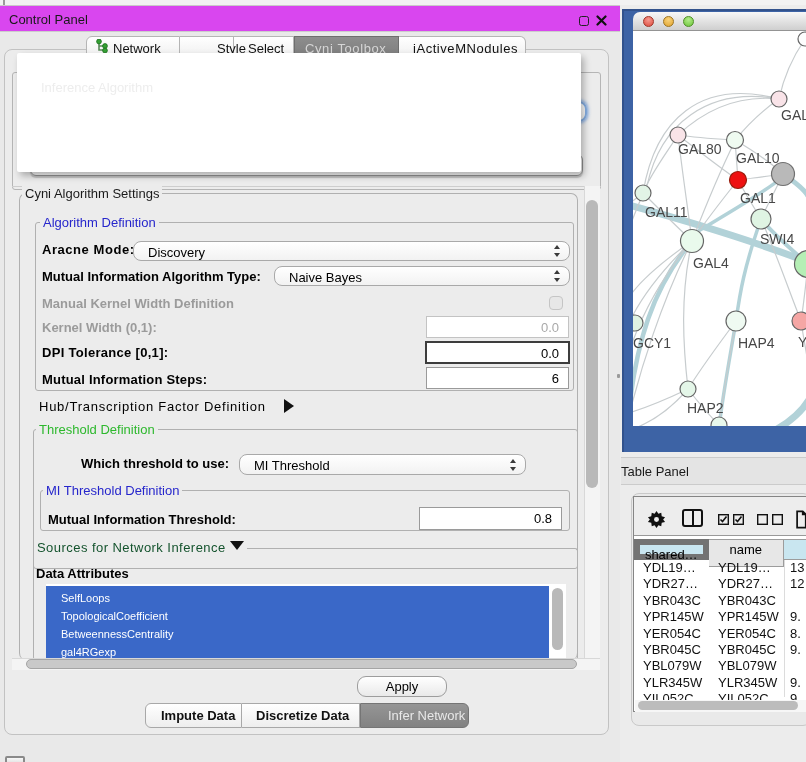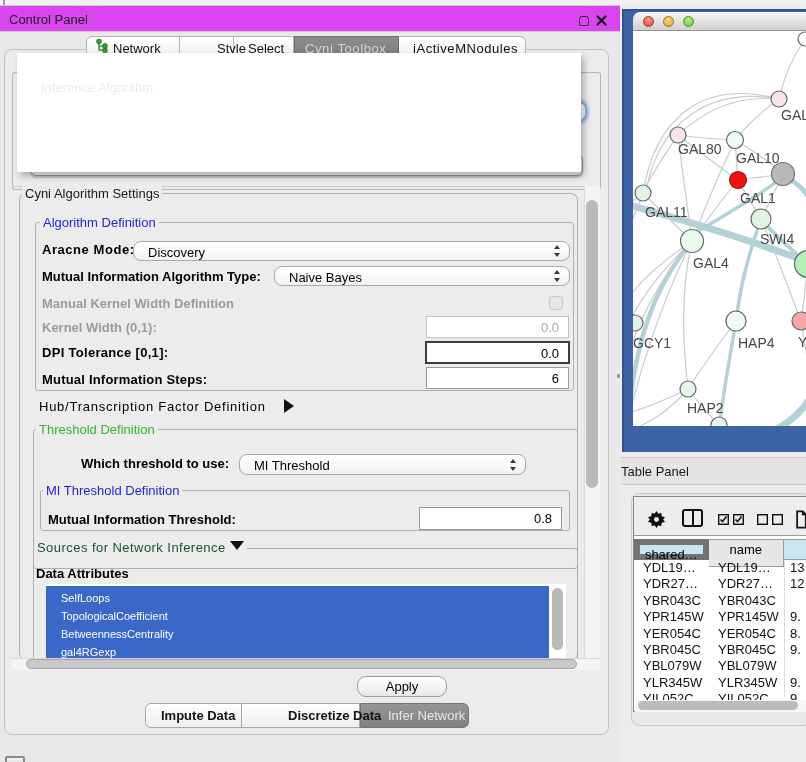--- a/index.html
+++ b/index.html
@@ -115,21 +115,21 @@
 <div class="abs" style="left:12px;top:658px;width:588px;height:12px;background:#f4f4f4;border-top:1px solid #d8d8d8;"></div>
 <div class="abs" style="left:26px;top:659px;width:551px;height:10px;background:#c9c9c9;border:1px solid #a5a5a5;border-radius:5px;"></div>
 
 <div class="abs" style="left:357px;top:676px;width:90px;height:21px;background:linear-gradient(#ffffff,#e9e9e9);border:1px solid #9d9d9d;border-radius:9px;text-align:center;line-height:19px;">Apply</div>
 
 <div class="abs" style="left:145px;top:703px;width:324px;height:25px;">
   <div class="abs" style="left:0;top:0;width:97px;height:25px;background:linear-gradient(#ffffff,#eeeeee);border:1px solid #a8a8a8;border-radius:6px 0 0 6px;"></div>
   <div class="abs" style="left:97px;top:0;width:118px;height:25px;background:linear-gradient(#ffffff,#eeeeee);border:1px solid #a8a8a8;border-left:none;"></div>
   <div class="abs" style="left:215px;top:0;width:109px;height:25px;background:linear-gradient(#959595,#828282);border:1px solid #757575;border-radius:0 6px 6px 0;"></div>
   <div class="abs bold" style="left:16px;top:5px;color:#111;">Impute Data</div>
-  <div class="abs bold" style="left:111px;top:5px;color:#111;margin-left:32px;">Discretize Data</div>
+  <div class="abs bold" style="left:111px;top:5px;color:#111;">Discretize Data</div>
   <div class="abs" style="left:243px;top:5px;color:#e8e8e8;">Infer Network</div>
 </div>
 
 <div class="abs" style="left:17px;top:53px;width:564px;height:119px;background:#fff;border-radius:2px;box-shadow:3px 4px 7px rgba(0,0,0,0.28);">
   <div class="abs" style="left:24px;top:27px;color:#ededed;">Inference Algorithm</div>
 </div>
 
 <div class="abs" style="left:622px;top:9px;width:184px;height:443px;background:#3d63a5;border-left:2px solid #32528c;border-top:2px solid #32528c;"></div>
 
 <div class="abs" style="left:633px;top:12px;width:173px;height:19px;background:linear-gradient(#f7f7f7,#cfcfcf);border-bottom:1px solid #949494;border-radius:7px 0 0 0;">

